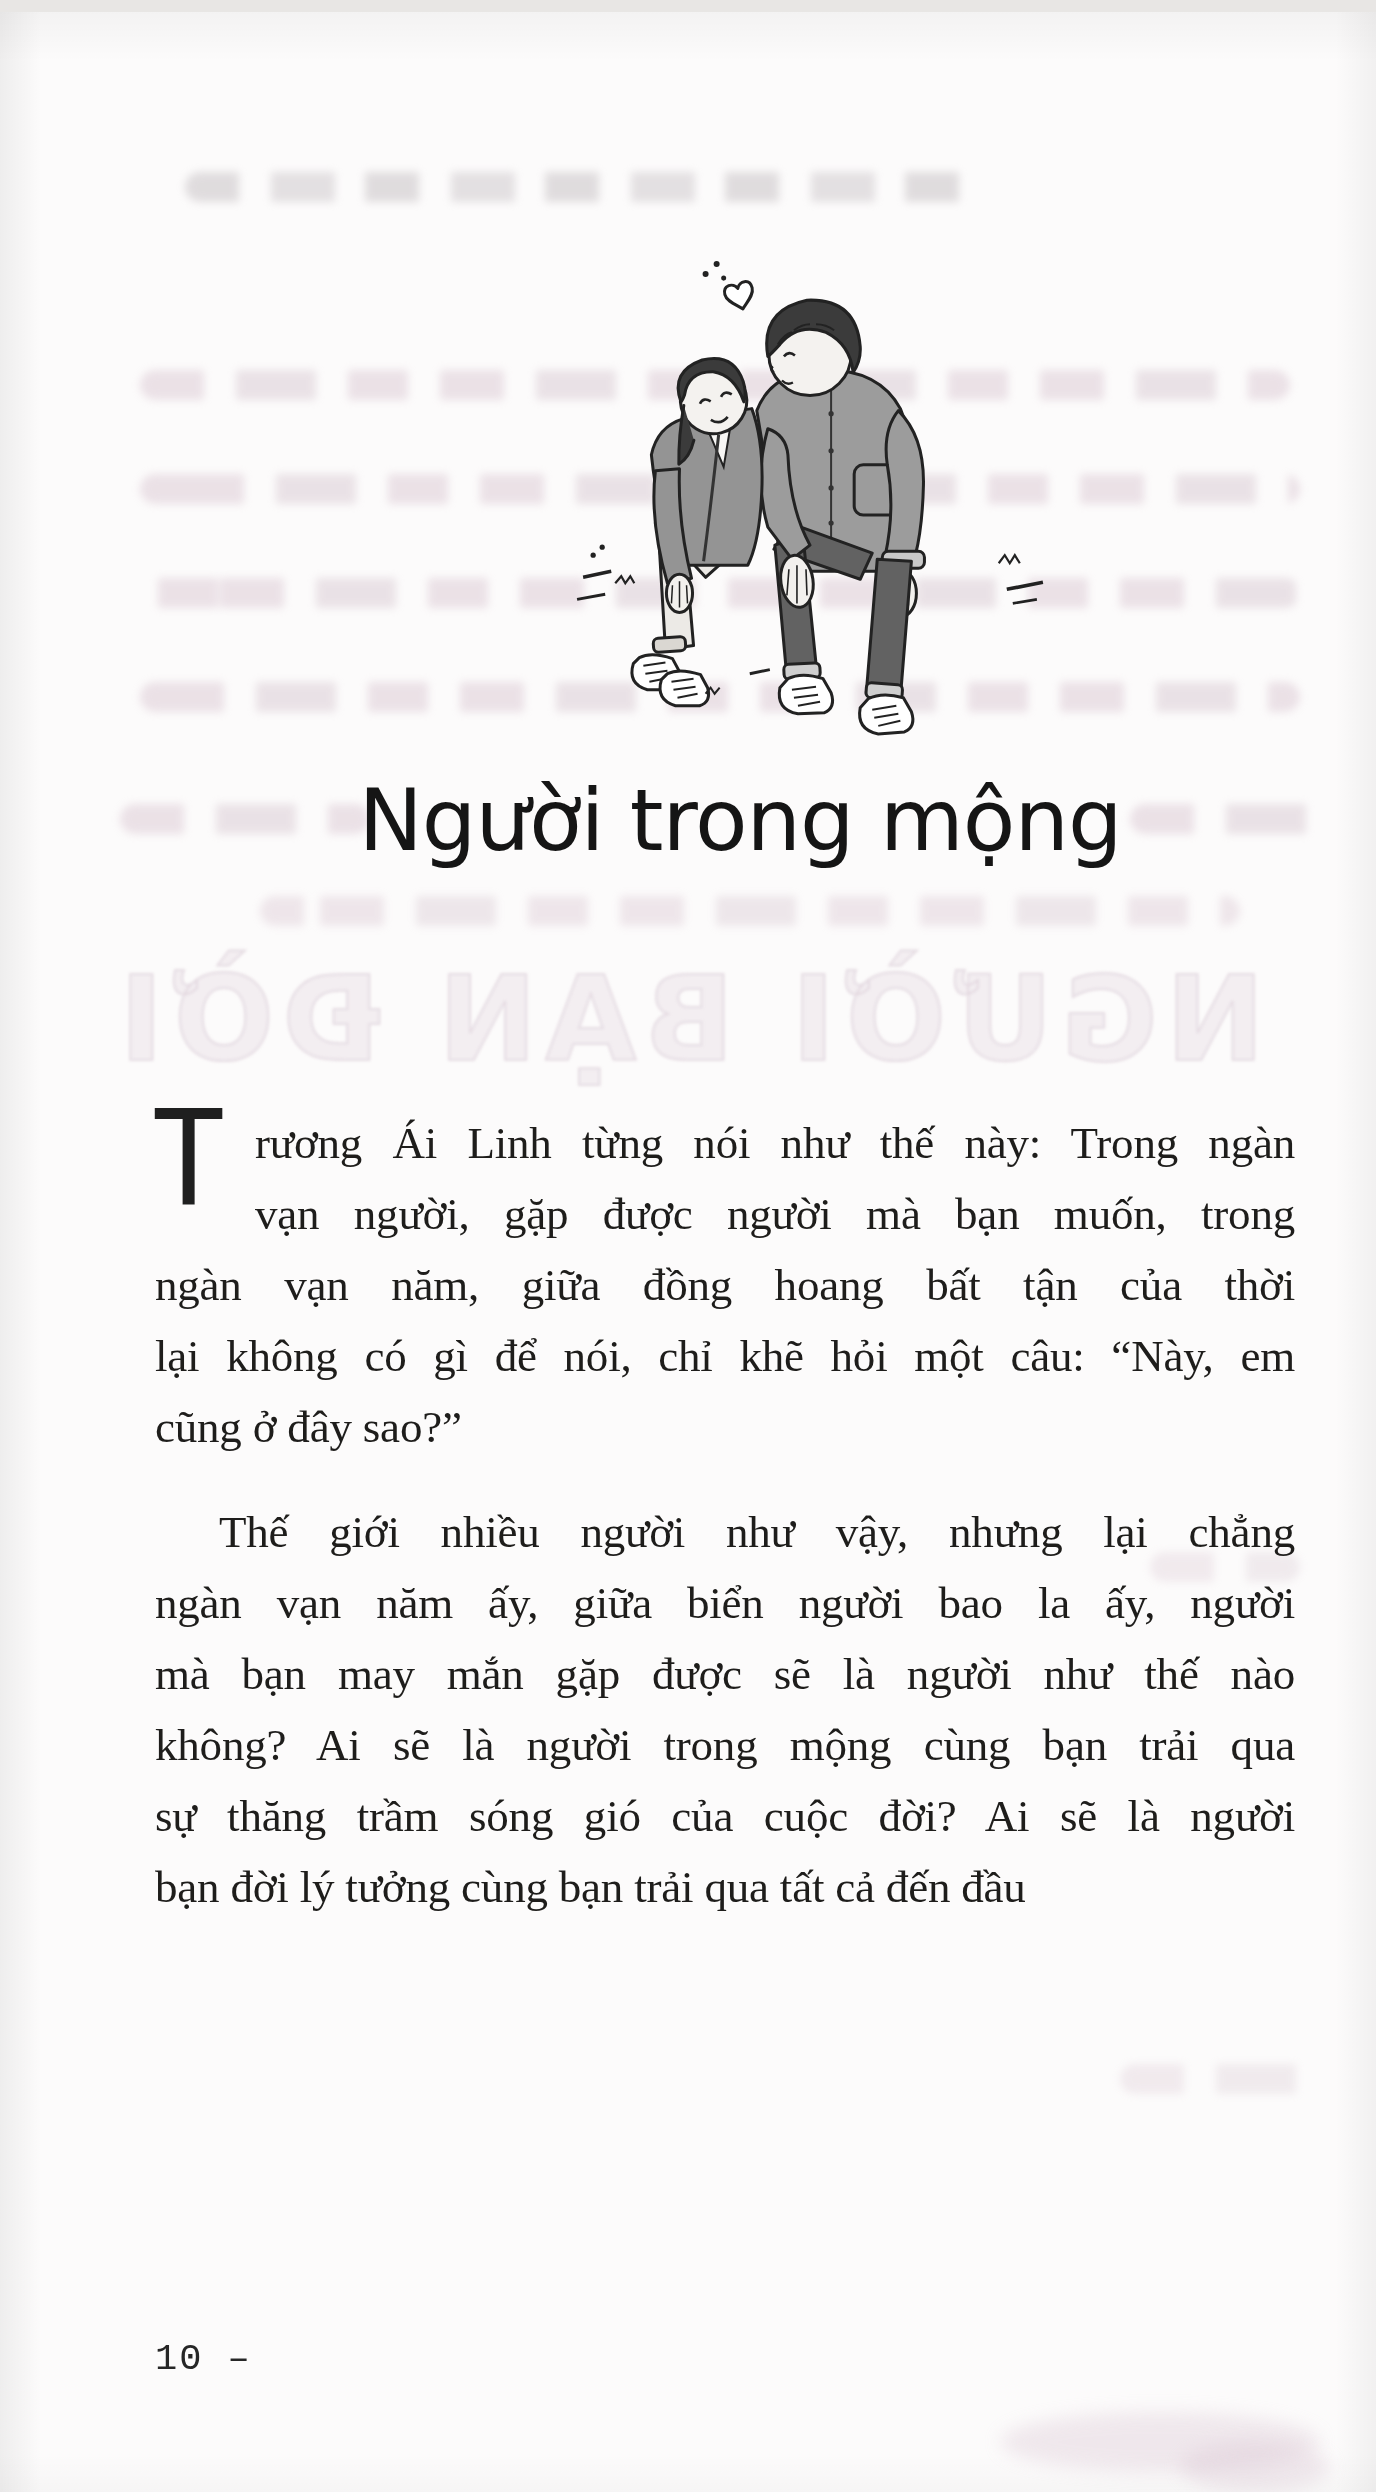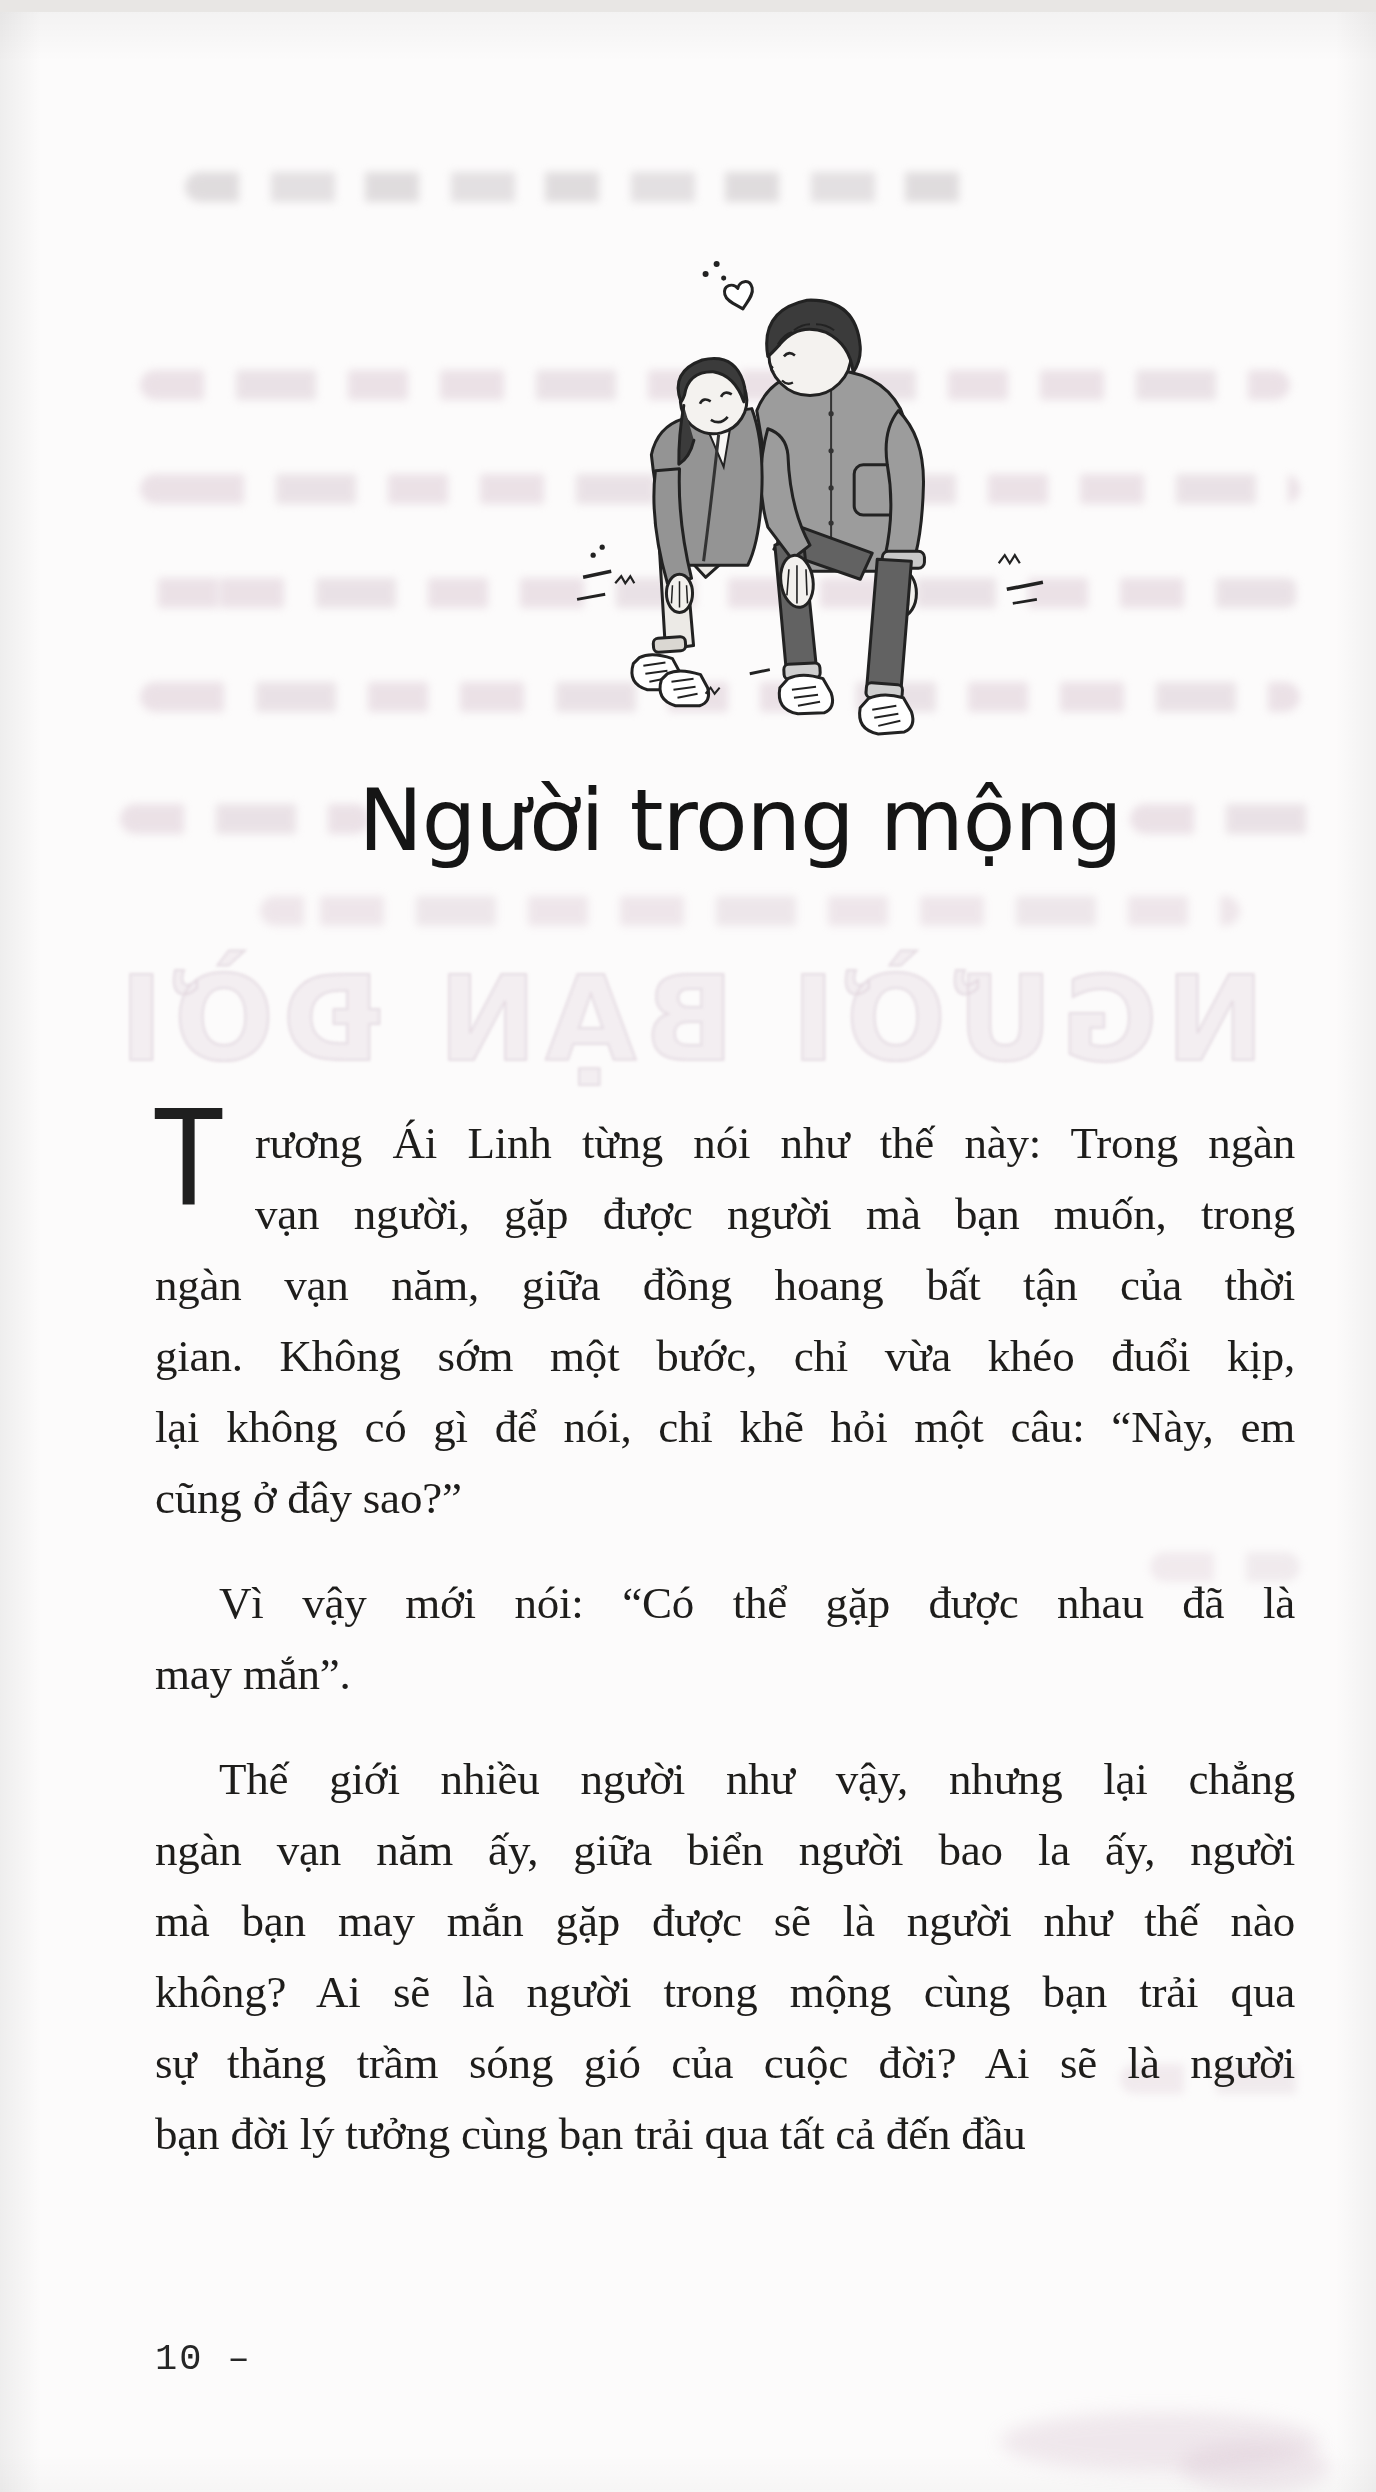--- a/index.html
+++ b/index.html
@@ -202,27 +202,22 @@
   </div>
 
   <h1 class="chapter-title">Người trong mộng</h1>
 
   <div class="body-text">
     <div class="para p1">
       <span class="dropcap">T</span>
       <span class="line dropgap">rương Ái Linh từng nói như thế này: Trong ngàn</span>
       <span class="line dropgap">vạn người, gặp được người mà bạn muốn, trong</span>
       <span class="line">ngàn vạn năm, giữa đồng hoang bất tận của thời</span>
-      <span class="line">gian. Không sớm một bước, chỉ vừa khéo đuổi kịp,</span>
       <span class="line">lại không có gì để nói, chỉ khẽ hỏi một câu: “Này, em</span>
       <span class="line last">cũng ở đây sao?”</span>
-    </div>
-    <div class="para">
-      <span class="line indent">Vì vậy mới nói: “Có thể gặp được nhau đã là</span>
-      <span class="line last">may mắn”.</span>
     </div>
     <div class="para">
       <span class="line indent">Thế giới nhiều người như vậy, nhưng lại chẳng</span>
       <span class="line">ngàn vạn năm ấy, giữa biển người bao la ấy, người</span>
       <span class="line">mà bạn may mắn gặp được sẽ là người như thế nào</span>
       <span class="line">không? Ai sẽ là người trong mộng cùng bạn trải qua</span>
       <span class="line">sự thăng trầm sóng gió của cuộc đời? Ai sẽ là người</span>
       <span class="line last">bạn đời lý tưởng cùng bạn trải qua tất cả đến đầu</span>
     </div>
   </div>

